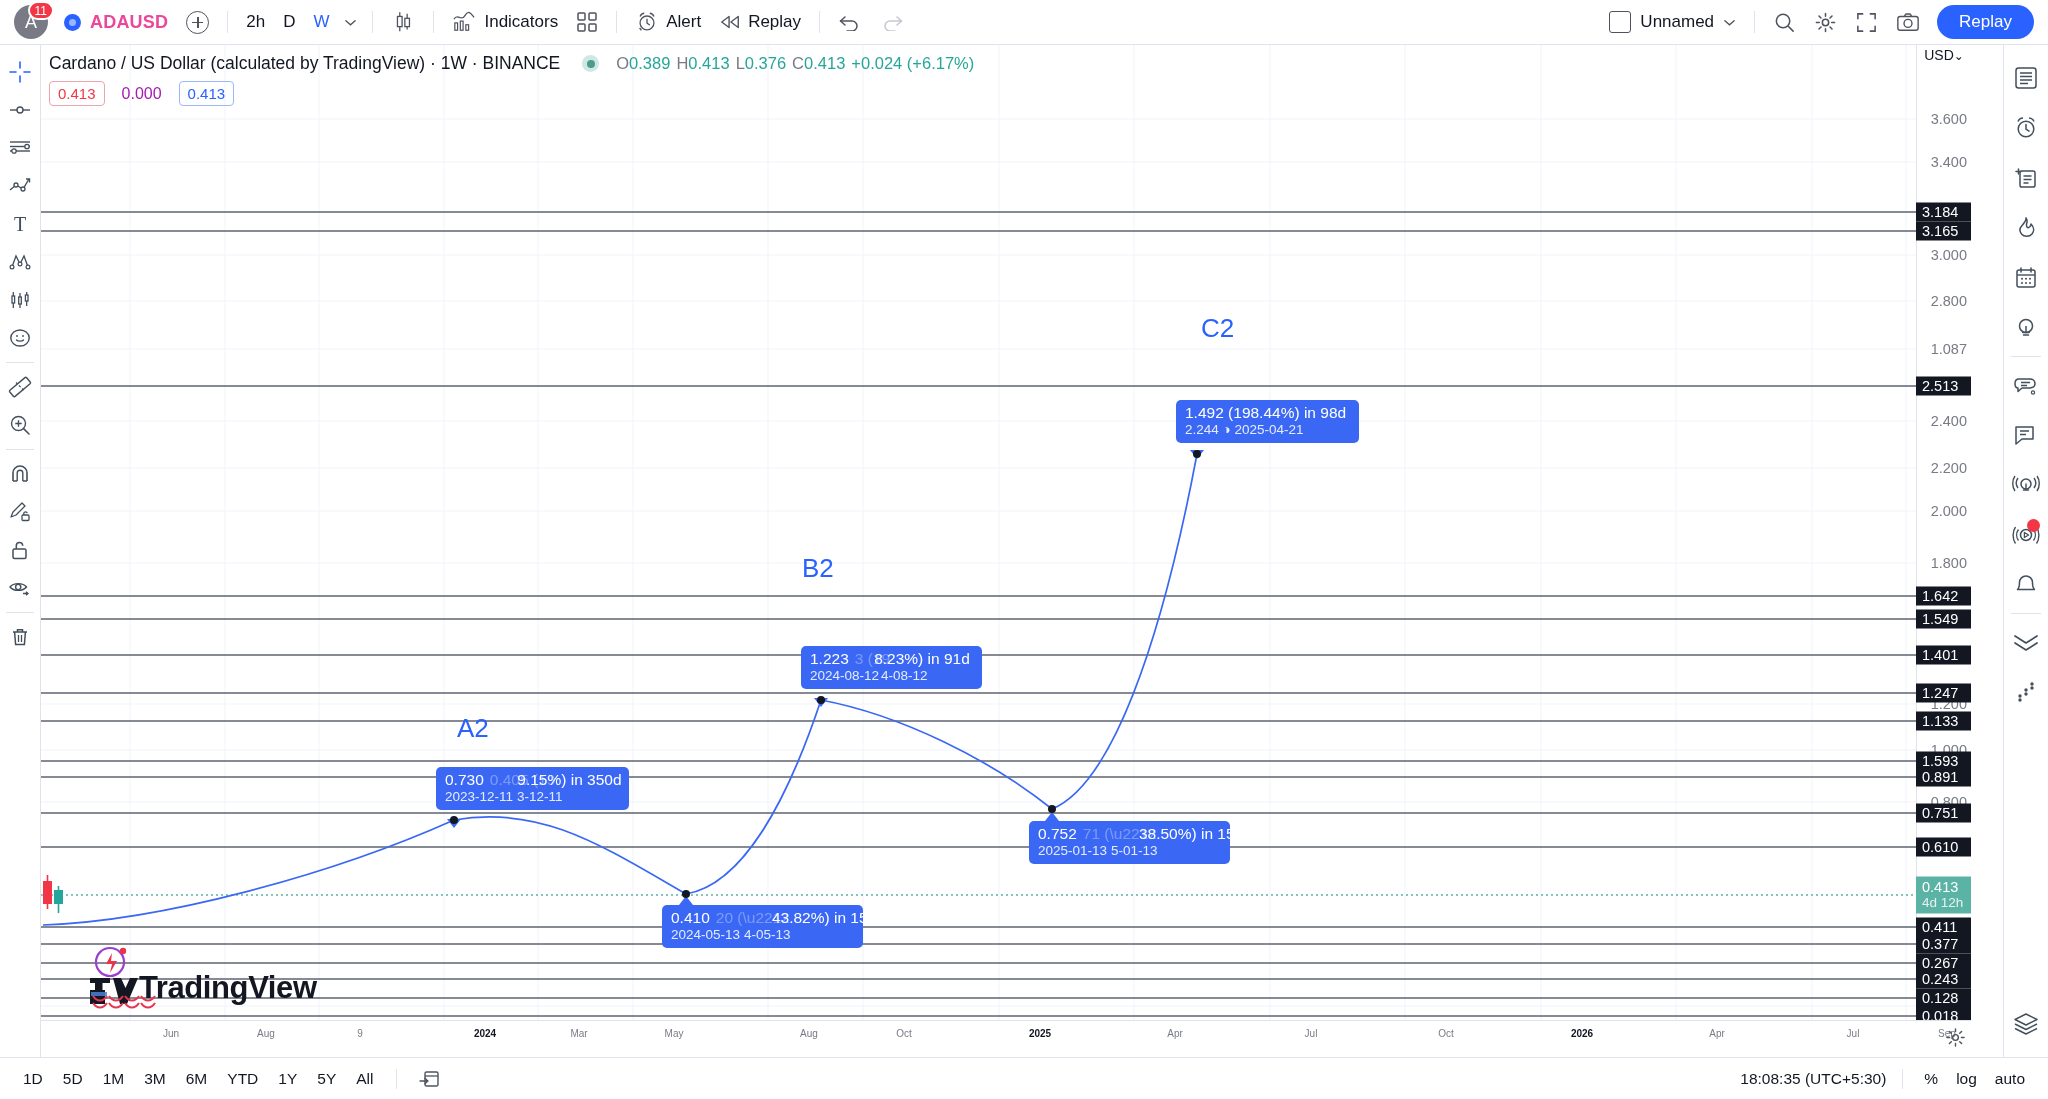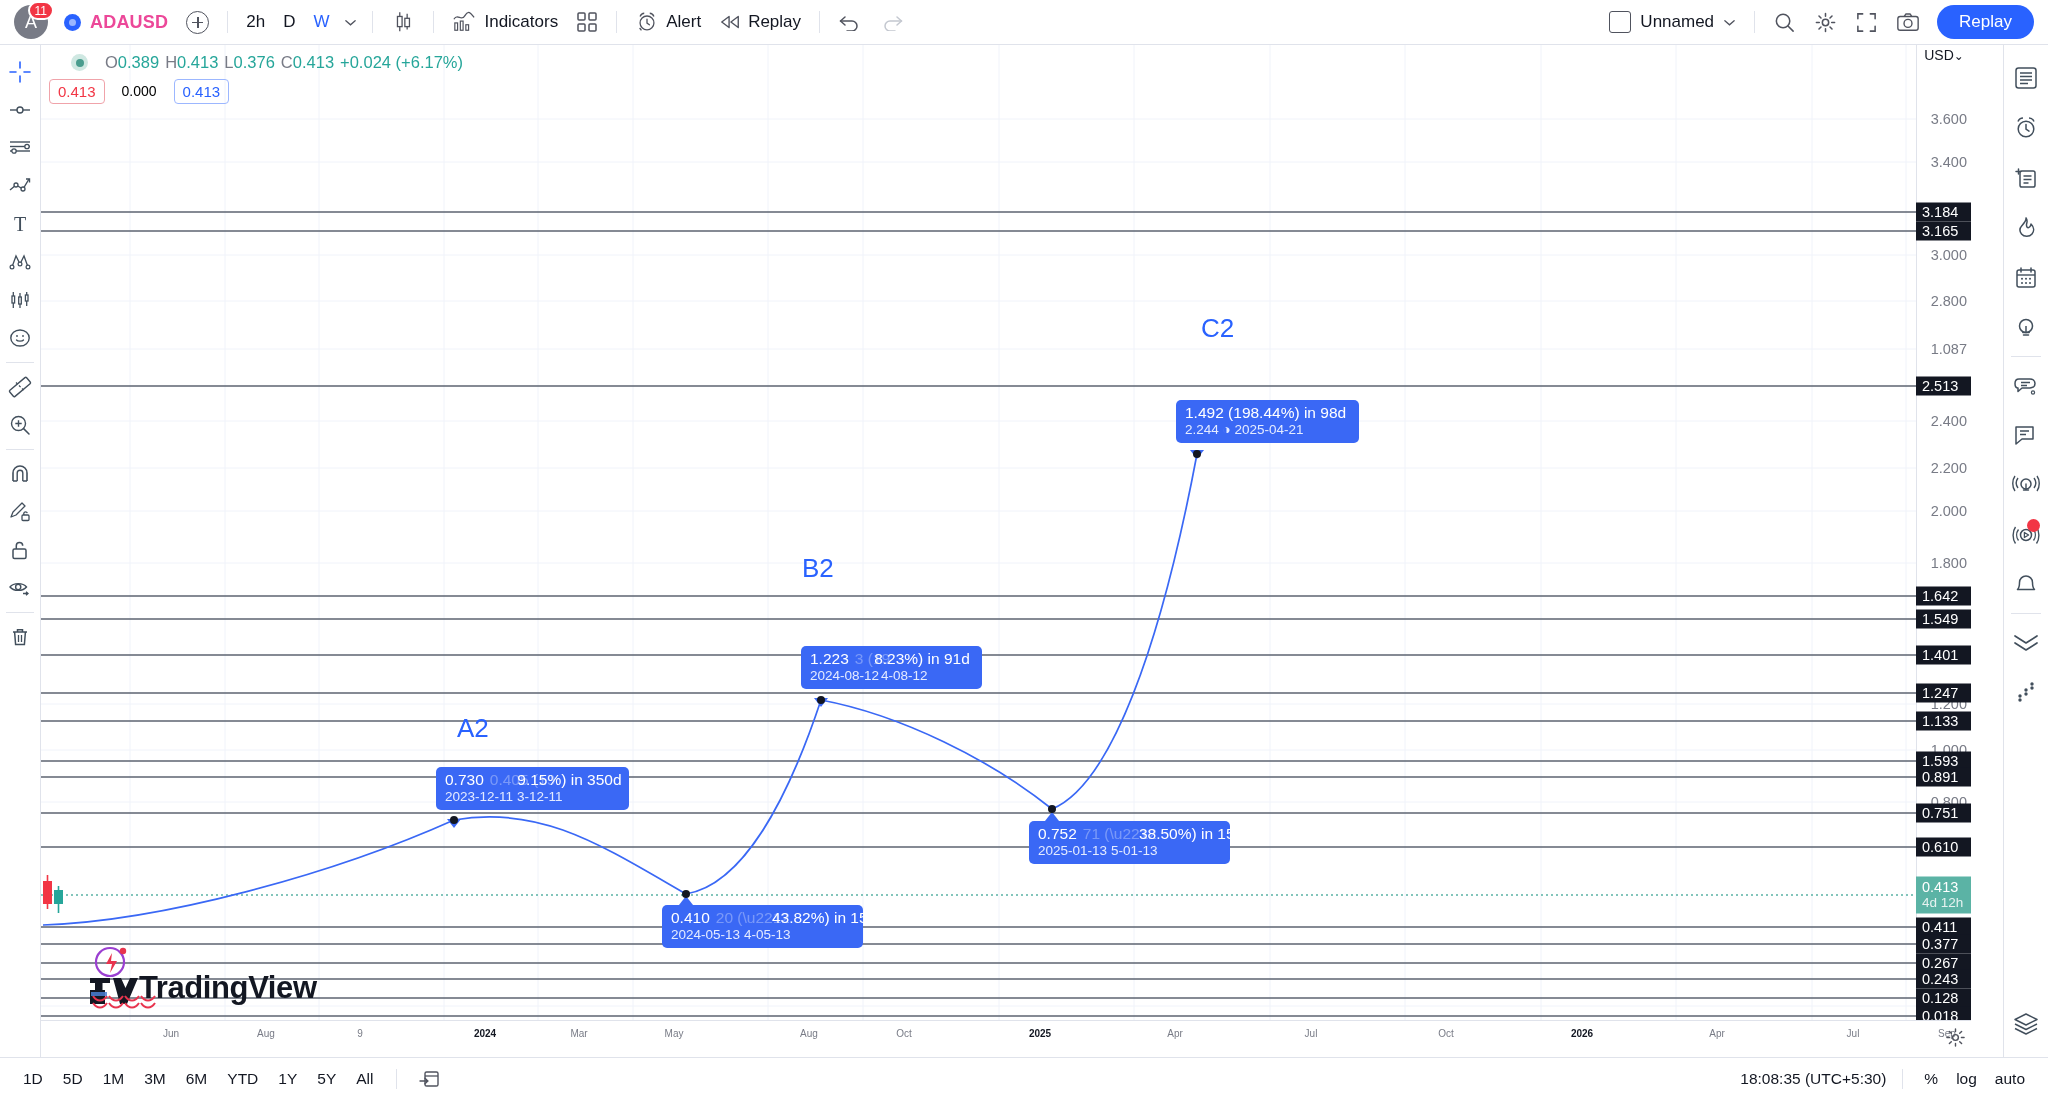--- a/index.html
+++ b/index.html
@@ -137,21 +137,21 @@
     content:"";position:absolute;left:4.5px;top:4.5px;width:8px;height:8px;
     border-radius:50%;background:#4a9d8e;
   }
   .ohlc { color:#787b86; font-size:16.5px; margin-left:6px; }
   .ohlc .v { color:#26a69a; }
   .legend-row2 { display:flex; align-items:center; gap:9px; margin-top:7px; }
   .chip {
     font-size:15px; padding:2px 8px; border-radius:4px; line-height:19px;
   }
   .chip.red { color:#f23645; border:1px solid #f0a3aa; }
-  .chip.plain { color:#000000; font-size:14px; }
+  .chip.plain { color:#a21caf; font-size:16px; }
   .chip.blue { color:#2962ff; border:1px solid #9cb7ff; }
 
   
   .timeaxis {
     position:absolute; left:41px; top:1020px; width:1930px; height:37px;
     border-top:1px solid #e0e3eb; background:#fff;
   }
   .ta-tick {
     position:absolute; top:7px; font-size:10px; color:#787b86;
     transform:translateX(-50%); white-space:nowrap;
@@ -532,20 +532,21 @@
           <path d="M2 880 C120 876, 290 830, 413 775"></path>
           <path d="M413 775 C500 760, 560 800, 645 849"></path>
           <path d="M645 849 C700 840, 745 760, 780 655"></path>
           <path d="M780 655 C860 670, 950 715, 1011 764"></path>
           <path d="M1011 764 C1070 740, 1120 600, 1156 409"></path>
         </g>
       </svg>
 
       <div class="legend">
         <div class="legend-row1">
+          <span class="legend-title">Cardano / US Dollar (calculated by TradingView) · 1W · BINANCE</span>
           <span class="legend-circle"></span>
           <span class="ohlc">O<span class="v">0.389</span></span>
           <span class="ohlc">H<span class="v">0.413</span></span>
           <span class="ohlc">L<span class="v">0.376</span></span>
           <span class="ohlc">C<span class="v">0.413</span></span>
           <span class="ohlc"><span class="v">+0.024 (+6.17%)</span></span>
         </div>
         <div class="legend-row2">
           <span class="chip red">0.413</span>
           <span class="chip plain">0.000</span>

